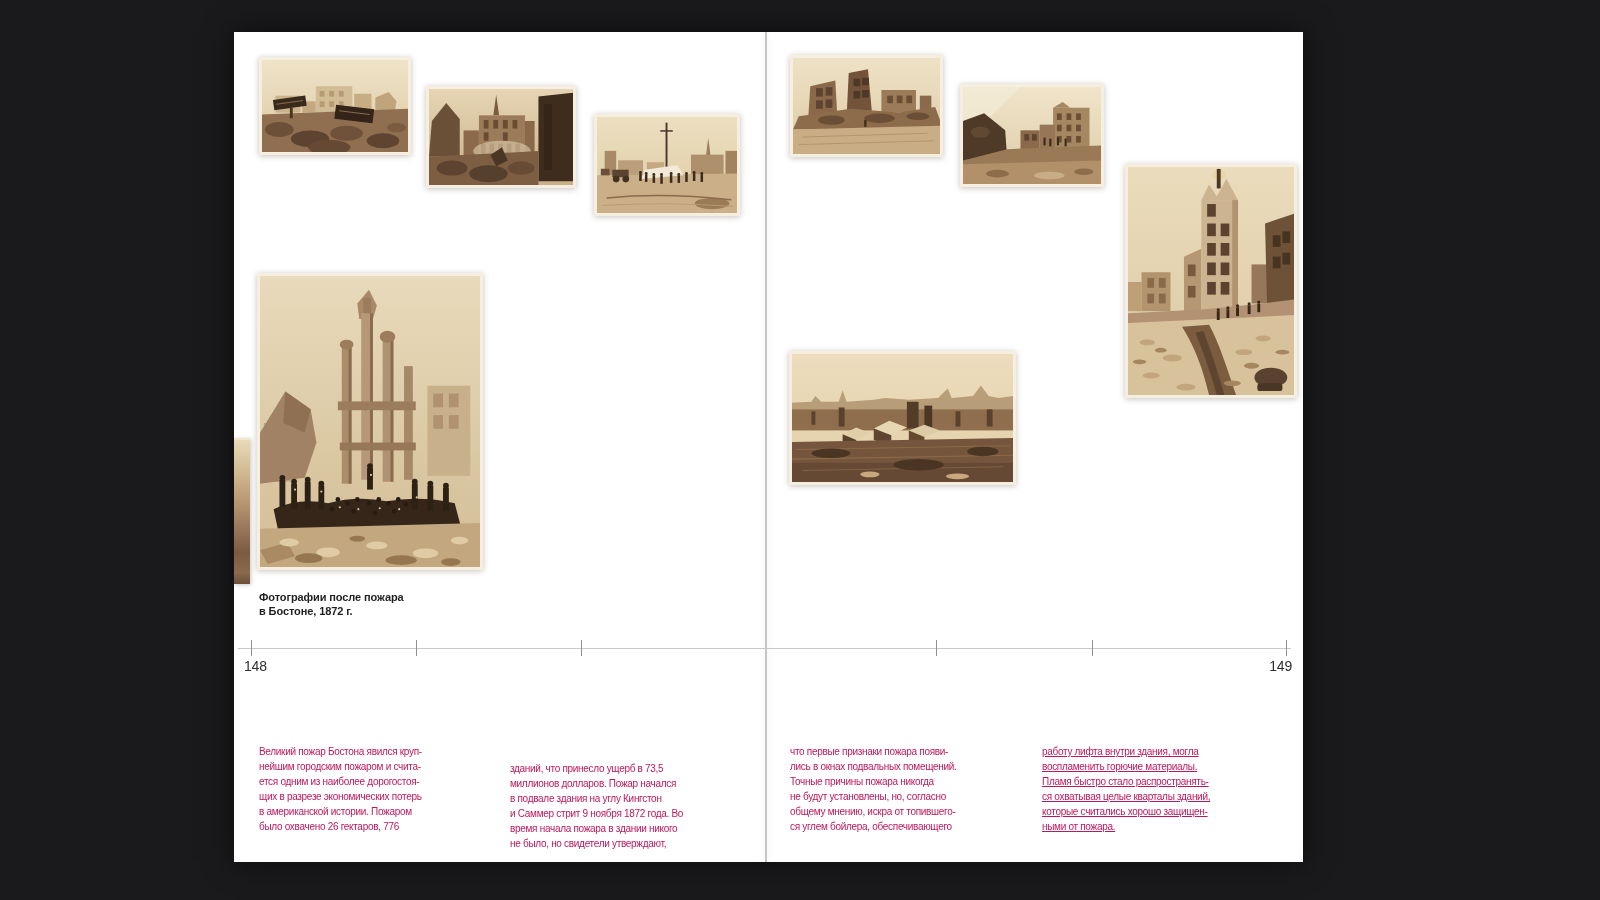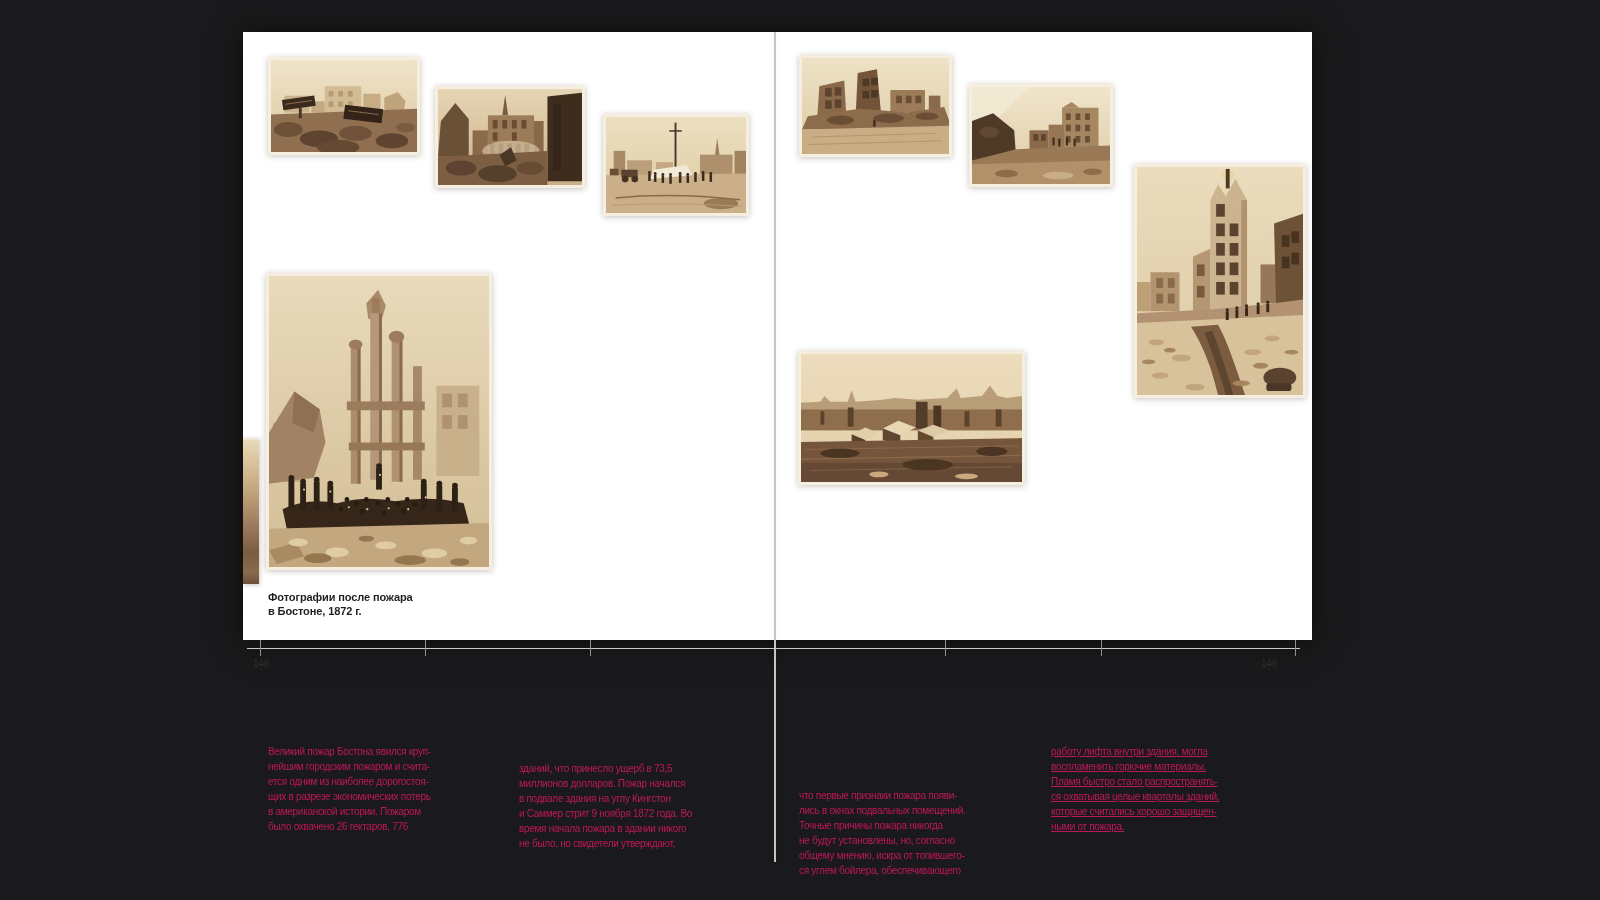--- a/index.html
+++ b/index.html
@@ -4,21 +4,21 @@
 <style>
   * { margin:0; padding:0; box-sizing:border-box; }
   html,body { width:1600px; height:900px; overflow:hidden; }
   body {
     background:#1a191b;
     font-family:"Liberation Sans","DejaVu Sans",sans-serif;
     position:relative;
   }
   .stage { position:absolute; inset:0; background:#1a191b; }
   .spread {
-    position:absolute; left:243px; top:32px; width:1069px; height:608px;
+    position:absolute; left:234px; top:32px; width:1069px; height:830px;
     background:#ffffff; box-shadow:0 0 28px rgba(0,0,0,.55);
   }
   .gutter {
     position:absolute; left:531px; top:0; width:2px; height:830px;
     background:#c7c5c0; box-shadow:0 0 7px rgba(0,0,0,.10);
   }
   .photo {
     position:absolute; background:#f6efe0; padding:3px;
     box-shadow:0 1px 6px rgba(50,35,20,.28);
   }
@@ -35,33 +35,33 @@
     white-space:pre; letter-spacing:-0.1px;
   }
   .ruler-line {
     position:absolute; left:4px; top:616px; width:1053px; height:1px;
     background:#c9c9c9;
   }
   .tick {
     position:absolute; top:608px; width:1px; height:16px; background:#8f8f8f;
   }
   .pagenum {
-    position:absolute; top:626px; font-size:10px; color:#2e2e2e;
+    position:absolute; top:626px; font-size:14px; color:#2e2e2e;
     letter-spacing:-0.2px;
   }
   .pagenum.left { left:10px; }
-  .pagenum.right { left:1018px; width:40px; }
+  .pagenum.right { left:1018px; width:40px; text-align:right; }
   .col {
     position:absolute; top:712px; width:232px;
     font-size:10px; line-height:15px; color:#be185d;
     white-space:pre; letter-spacing:-0.3px;
   }
   .col.c1 { left:25px; }
   .col.c2 { left:276px;margin-top:17px; }
-  .col.c3 { left:556px;margin-top:44px; }
+  .col.c3 { left:556px; }
   .col.c4 { left:808px;text-decoration:underline; }
 </style>
 </head>
 <body>
 
 <div class="stage">
   <div class="spread">
 
     <div class="photo" style="left:25px;top:25px;width:152px;height:98px">
       <svg viewBox="0 0 152 98" preserveAspectRatio="none">

